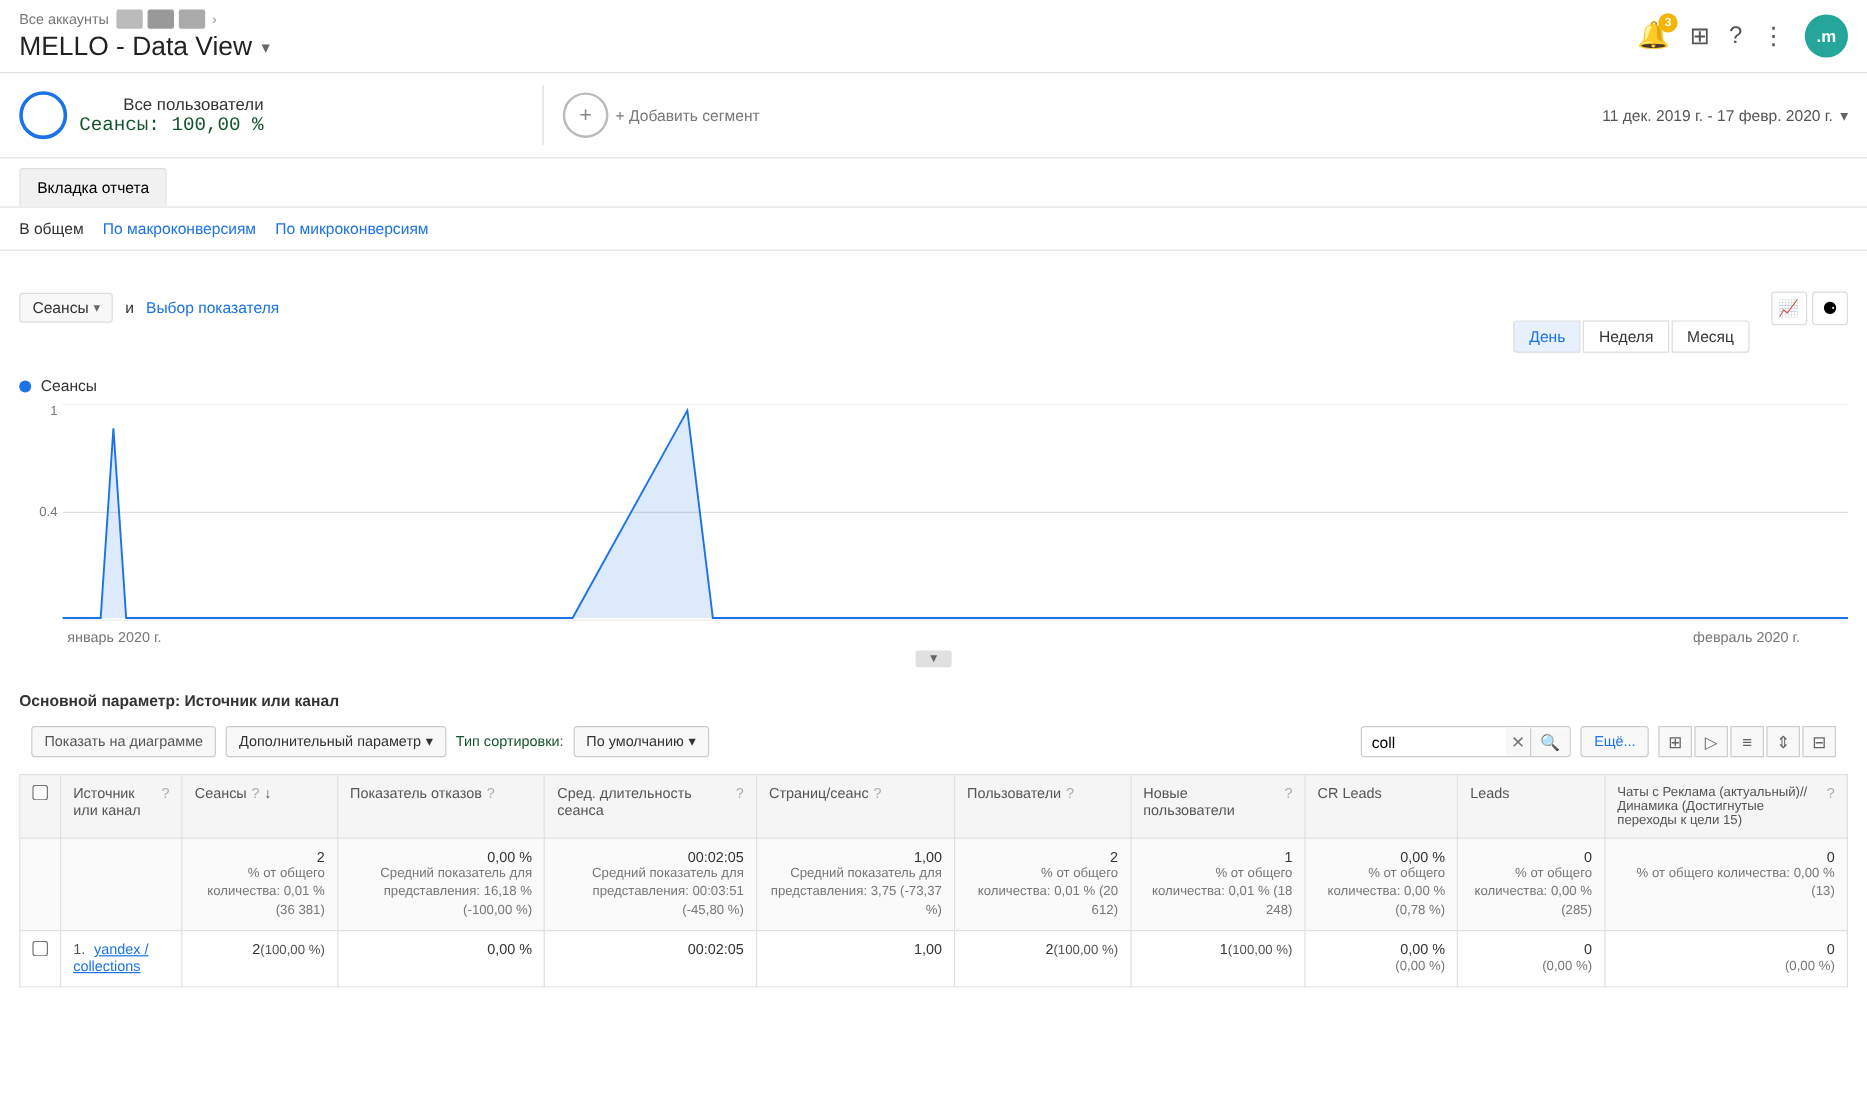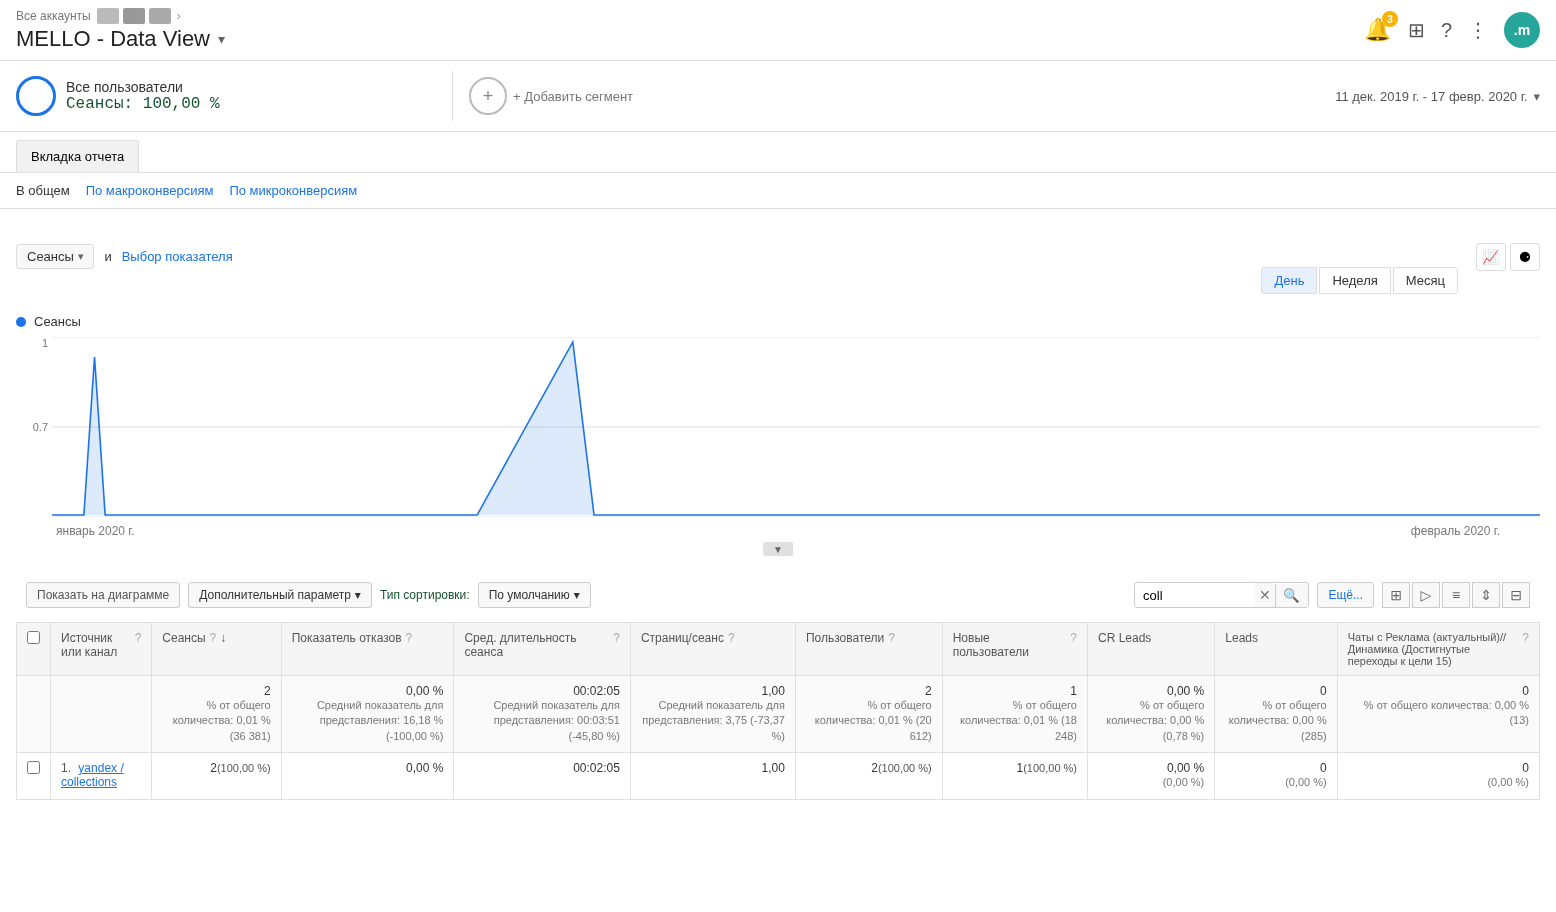--- a/index.html
+++ b/index.html
@@ -25,21 +25,21 @@
     .bell-badge { position: absolute; top: -6px; right: -6px; background: #f4b400; color: #fff; font-size: 10px; font-weight: bold; width: 16px; height: 16px; border-radius: 50%; display: flex; align-items: center; justify-content: center; }
     .grid-icon { font-size: 20px; color: #555; cursor: pointer; }
     .question-icon { font-size: 20px; color: #555; cursor: pointer; }
     .dots-icon { font-size: 20px; color: #555; cursor: pointer; }
     .avatar { width: 36px; height: 36px; border-radius: 50%; background: #26a69a; color: #fff; display: flex; align-items: center; justify-content: center; font-size: 14px; font-weight: bold; cursor: pointer; }
 
     
     .segment-bar { display: flex; align-items: center; padding: 10px 16px; border-bottom: 1px solid #e0e0e0; background: #fff; }
     .segment-all-users { display: flex; align-items: center; gap: 10px; flex: 1; max-width: 420px; }
     .segment-circle { width: 40px; height: 40px; border-radius: 50%; border: 3px solid #1a73e8; background: transparent; flex-shrink: 0; }
-    .segment-info { display: flex; flex-direction: column; }
+    .segment-info { display: flex; flex-direction: column; align-items: flex-end; }
     .segment-name { font-size: 14px; font-weight: 500; color: #333; }
     .segment-sub { font-size: 16px; color: #14532d; font-family: Liberation Mono, monospace; }
     .segment-divider { width: 1px; height: 50px; background: #ddd; margin: 0 16px; }
     .add-segment { display: flex; align-items: center; gap: 6px; color: #777; cursor: pointer; flex: 1; }
     .add-seg-circle { width: 38px; height: 38px; border-radius: 50%; border: 2px solid #bbb; display: flex; align-items: center; justify-content: center; color: #888; font-size: 18px; }
     .date-range-right { margin-left: auto; display: flex; align-items: center; gap: 6px; color: #555; font-size: 13px; cursor: pointer; }
     .date-dropdown-icon { color: #666; }
 
     
     .report-tab-bar { padding: 8px 16px 0; border-bottom: 1px solid #e0e0e0; }
@@ -180,21 +180,21 @@
 </div>
 
 <div class="chart-area">
   <div class="chart-legend">
     <div class="legend-dot"></div>
     <span>Сеансы</span>
   </div>
   <div style="display:flex;">
     <div style="display:flex; flex-direction:column; justify-content:space-between; align-items:flex-end; width:36px; padding-right:4px; height:180px; font-size:11px; color:#777;">
       <span>1</span>
-      <span>0.7</span>
+      <span>0.4</span>
       <span style="opacity:0">0</span>
     </div>
     <div style="flex:1; position:relative;">
       <svg width="100%" height="180" viewBox="0 0 1400 180" preserveAspectRatio="none">
 
         <line x1="0" y1="90" x2="1400" y2="90" stroke="#e0e0e0" stroke-width="1"></line>
         <line x1="0" y1="0" x2="1400" y2="0" stroke="#e0e0e0" stroke-width="1"></line>
         <line x1="0" y1="180" x2="1400" y2="180" stroke="#e0e0e0" stroke-width="1"></line>
 
         <polyline points="0,178 30,178 40,20 50,178 400,178 490,5 510,178 1400,178" fill="rgba(26,115,232,0.15)" stroke="#1a73e8" stroke-width="1.5"></polyline>
@@ -207,20 +207,24 @@
   </div>
 
   <div style="display:flex; justify-content:center; margin-top:4px;">
     <div style="width:30px; height:14px; background:#e0e0e0; border-radius:2px; display:flex; align-items:center; justify-content:center; cursor:pointer;">
       <span style="font-size:10px; color:#666;">▼</span>
     </div>
   </div>
 </div>
 
 <div class="table-section">
+  <div class="primary-param">
+    <span>Основной параметр:</span>
+    <span> </span><span style="font-weight:600;">Источник или канал</span>
+  </div>
 
   <div class="table-toolbar">
     <button class="show-chart-btn">Показать на диаграмме</button>
     <button class="extra-param-btn">
       <span>Дополнительный параметр</span>
       <span>▾</span>
     </button>
     <span class="sort-type-label">Тип сортировки:</span>
     <button class="sort-type-btn">
       <span>По умолчанию</span>

